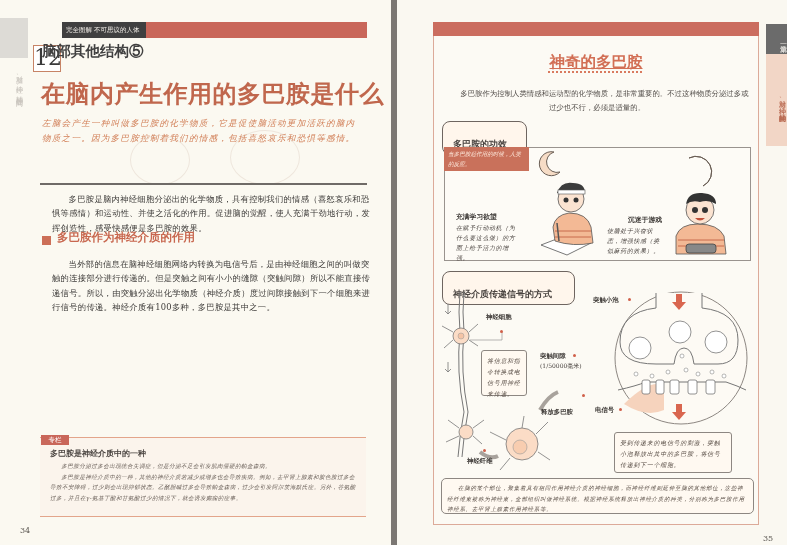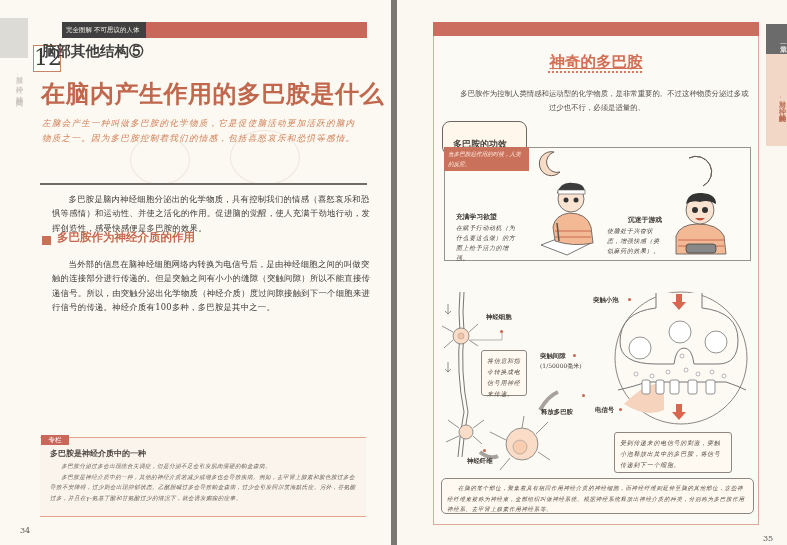--- a/index.html
+++ b/index.html
@@ -149,20 +149,21 @@
     <line x1="8" y1="50" x2="54" y2="50" stroke="#c86a4d" stroke-width="1"></line>
     <line x1="8" y1="56" x2="54" y2="56" stroke="#c86a4d" stroke-width="1"></line>
     <circle cx="30" cy="20" r="14" fill="#fbe3d1" stroke="#555" stroke-width="0.8"></circle>
     <path d="M16 14 Q18 2 32 3 Q46 4 46 14 Q38 9 30 12 Q22 10 16 14 Z" fill="#333"></path>
     <circle cx="25" cy="20" r="3" fill="#333"></circle>
     <circle cx="35" cy="20" r="3" fill="#333"></circle>
     <path d="M25 28 Q30 33 35 28" fill="#c0503a"></path>
     <rect x="16" y="54" width="30" height="9" rx="3" fill="#888" stroke="#444" stroke-width="0.8"></rect>
   </svg>
 
+  <div class="pill pill2">神经介质传递信号的方式</div>
 
   <svg style="left:440px;top:292px;" width="110" height="175">
     <path d="M20 0 Q18 20 20 40 Q16 80 24 120 Q20 140 18 165" fill="none" stroke="#777" stroke-width="1"></path>
     <path d="M24 0 Q22 20 24 40 Q20 80 28 120 Q24 140 22 165" fill="none" stroke="#777" stroke-width="1"></path>
     <circle cx="21" cy="44" r="8" fill="#fbdcc6" stroke="#777" stroke-width="0.8"></circle>
     <circle cx="21" cy="44" r="3" fill="#f5c4a6" stroke="#999" stroke-width="0.5"></circle>
     <path d="M13 40 L2 34 M13 48 L4 56 M29 40 L38 32 M29 48 L38 54" stroke="#777" stroke-width="0.8"></path>
     <circle cx="26" cy="140" r="7" fill="#fbdcc6" stroke="#777" stroke-width="0.8"></circle>
     <path d="M19 136 L8 128 M19 144 L6 150 M33 136 L44 128 M33 144 L42 152" stroke="#777" stroke-width="0.8"></path>
     <path d="M8 12 L8 22 M5 19 L8 22 L11 19" stroke="#777" stroke-width="0.8" fill="none"></path>

